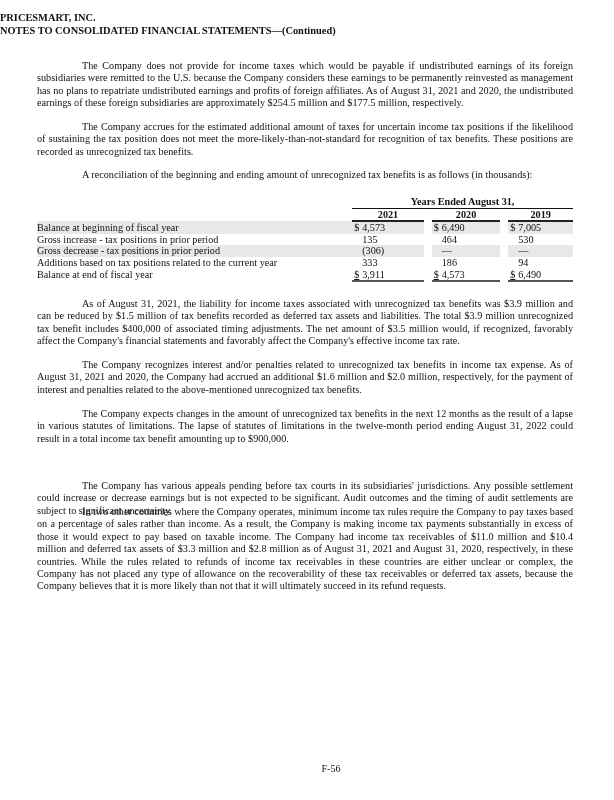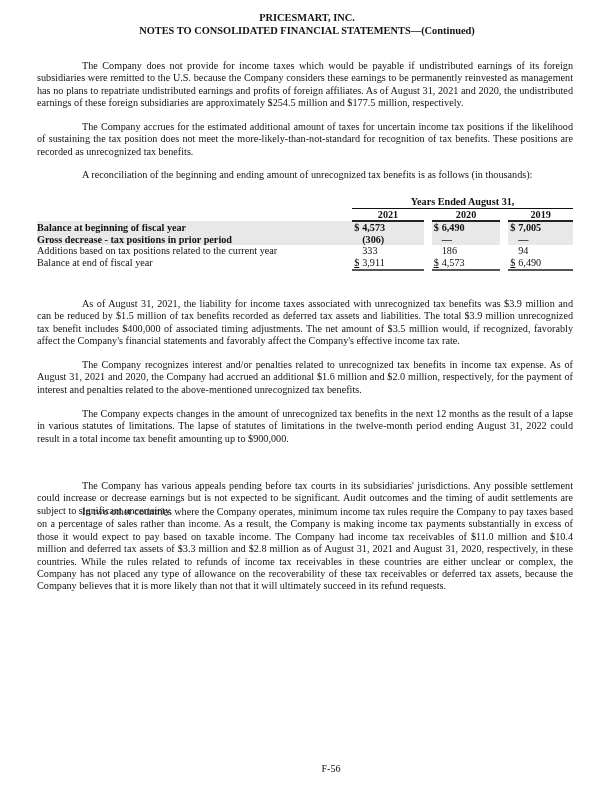--- a/index.html
+++ b/index.html
@@ -4,36 +4,36 @@
 <style>
   html, body { margin: 0; padding: 0; background: #ffffff; }
   body {
     width: 614px; height: 800px; position: relative; overflow: hidden;
     font-family: "Liberation Serif", "DejaVu Serif", serif;
     color: #111;
     font-size: 10.2px;
     line-height: 12.4px;
   }
   .header {
-    position: absolute; top: 12px; left: 0; width: 614px; text-align: center;
+    position: absolute; top: 12px; left: 0; width: 614px; text-align: left;
     font-weight: bold; font-size: 10.4px; line-height: 12.5px;
   }
   .para {
     position: absolute; left: 37px; width: 536px;
     text-align: justify; text-indent: 45px;
   }
   .intro { position: absolute; left: 82px; top: 180px; width: 500px; }
   table.recon {
     position: absolute; left: 37px; top: 196px; width: 536px;
     border-collapse: collapse; font-size: 10.2px; line-height: 11.6px;
   }
   table.recon td { padding: 0; white-space: nowrap; }
   .hdr-years { text-align: center; font-weight: bold; border-bottom: 1.5px solid #111; }
   .hdr-yr { text-align: center; font-weight: bold; border-bottom: 2px solid #222; }
-  tr.shade td.lbl, tr.shade td.c { background: #e8e8e8; font-weight: bold; }
+  tr.shade td.lbl, tr.shade td.c { background: #e8e8e8; }
   td.c { text-align: left; }
   td.d { text-align: left; padding-left: 2px !important; }
   td.gap { width: 8px; background: transparent !important; }
   tr.total td.d, tr.total td.c { border-bottom: 2.5px solid #555; }
   .pagenum { position: absolute; top: 763px; left: 0; width: 614px; text-align: center; font-size: 10.2px; padding-left: 24px; }
 </style>
 </head>
 <body>
 
 <div class="header">
@@ -75,20 +75,31 @@
     <td class="lbl">Balance at beginning of fiscal year</td>
     <td class="c d">$</td>
     <td class="c">4,573</td>
     <td class="c gap"></td>
     <td class="c d">$</td>
     <td class="c">6,490</td>
     <td class="c gap"></td>
     <td class="c d">$</td>
     <td class="c">7,005</td>
   </tr>
+  <tr>
+    <td class="lbl">Gross increase - tax positions in prior period</td>
+    <td class="c d"></td>
+    <td class="c">135</td>
+    <td class="gap"></td>
+    <td class="c d"></td>
+    <td class="c">464</td>
+    <td class="gap"></td>
+    <td class="c d"></td>
+    <td class="c">530</td>
+  </tr>
   <tr class="shade">
     <td class="lbl">Gross decrease - tax positions in prior period</td>
     <td class="c d"></td>
     <td class="c">(306)</td>
     <td class="c gap"></td>
     <td class="c d"></td>
     <td class="c">—</td>
     <td class="c gap"></td>
     <td class="c d"></td>
     <td class="c">—</td>

